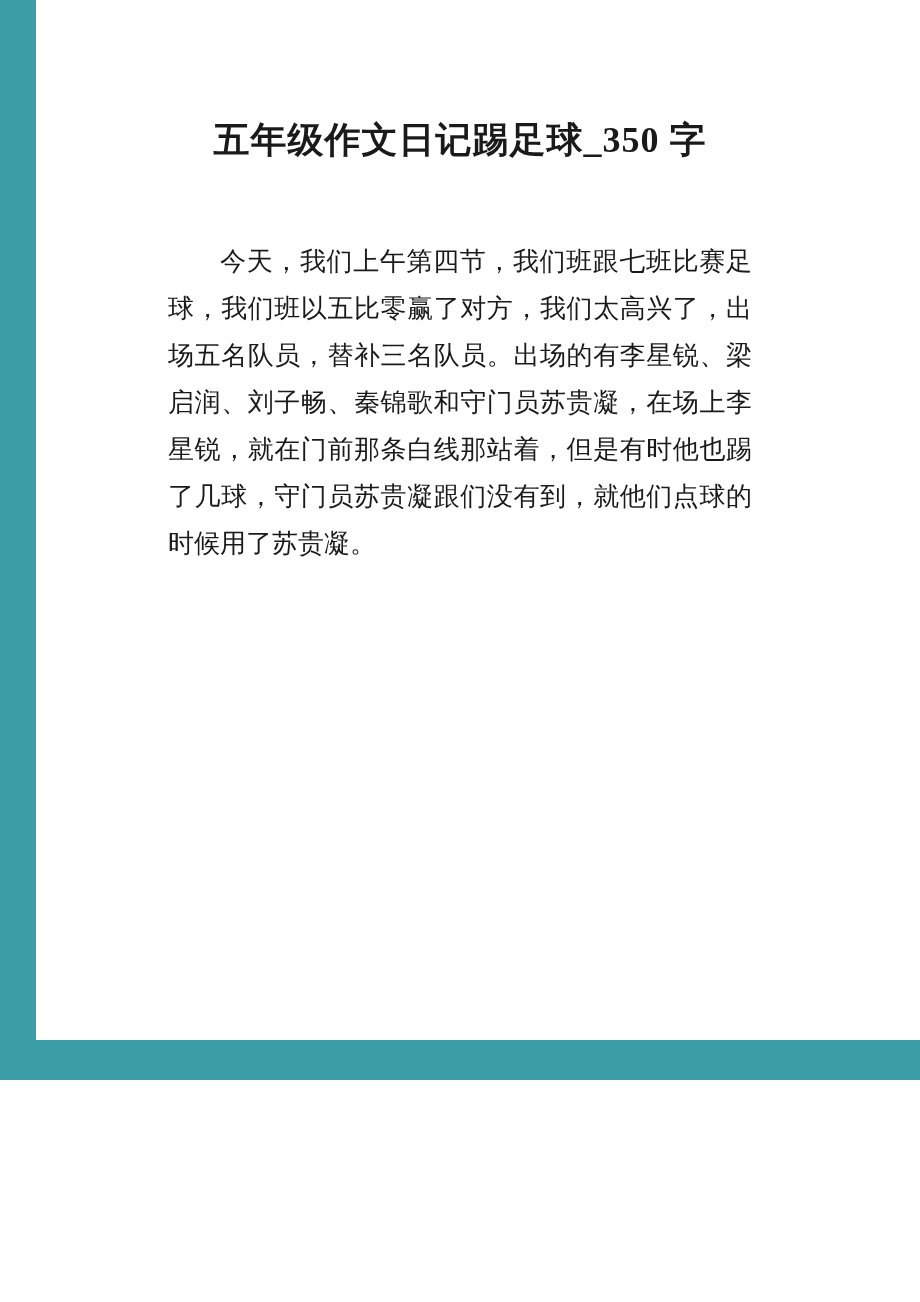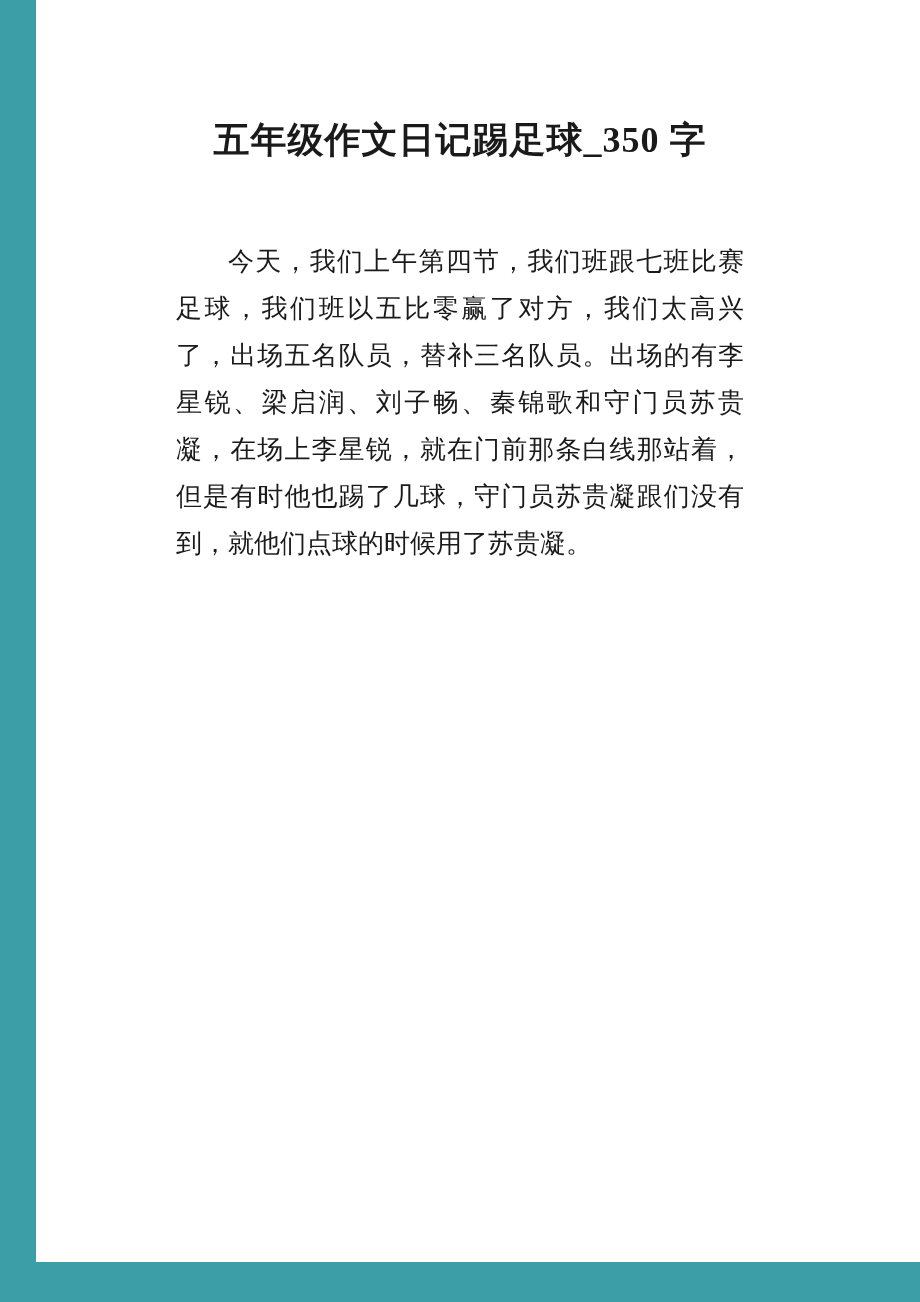--- a/index.html
+++ b/index.html
@@ -3,21 +3,21 @@
 <meta charset="utf-8">
 <style>
   html, body {
     margin: 0;
     padding: 0;
     background: #ffffff;
   }
   .page {
     position: relative;
     width: 920px;
-    height: 1302px;
+    height: 1080px;
     background: #ffffff;
     overflow: hidden;
     font-family: "Liberation Serif", "DejaVu Serif", serif;
     color: #1a1a1a;
   }
   .accent-left {
     position: absolute;
     left: 0;
     top: 0;
     width: 36px;
@@ -45,21 +45,21 @@
     text-align: center;
     letter-spacing: 1px;
     white-space: nowrap;
   }
   .doc-body {
     margin-top: 74px;
     font-size: 26px;
     line-height: 47px;
   }
   .doc-body p {
-    margin: 16px;
+    margin: 8px;
     text-indent: 2em;
     text-align: justify;
     text-align-last: left;
     word-break: break-all;
   }
 </style>
 </head>
 <body>
 
 <div class="page">

